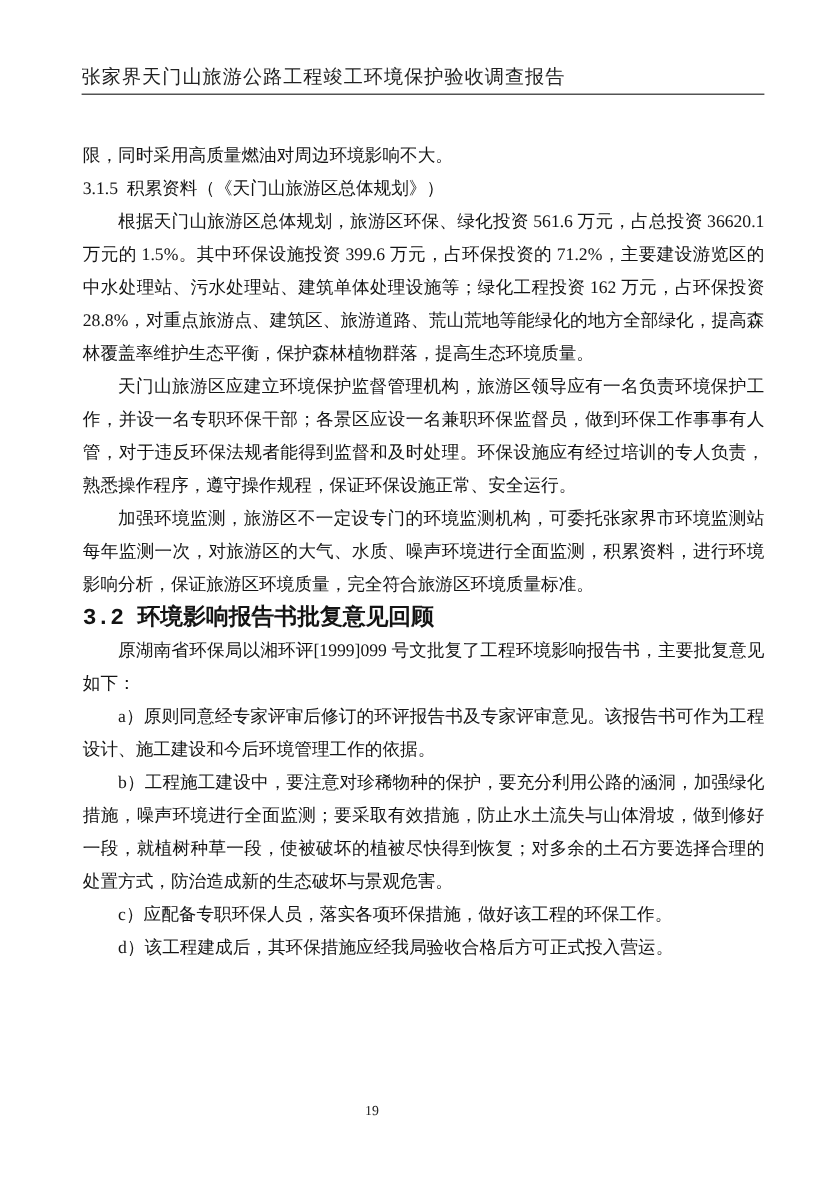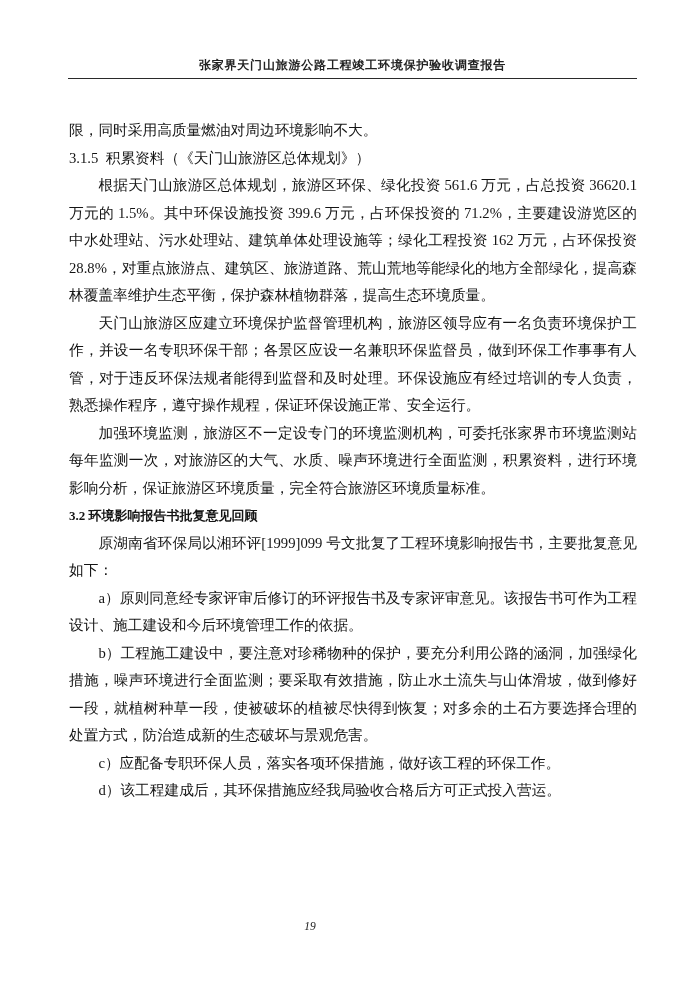--- a/index.html
+++ b/index.html
@@ -10,26 +10,25 @@
     background: #ffffff;
     font-family: "Liberation Serif", "DejaVu Serif", serif;
     color: #1a1a1a;
     overflow: hidden;
   }
   .header {
     position: absolute;
     top: 57px;
     left: 68px;
     right: 63px;
-    text-align: center;
-    font-size: 12px;
+    text-align: left;
+    font-size: 16px;
     letter-spacing: 0.8px;
     color: #222;
     line-height: 16px;
-    font-weight: bold;
   }
   .header-rule {
     position: absolute;
     top: 78px;
     left: 68px;
     right: 63px;
     border-top: 1.5px solid #2a2a2a;
   }
   .doc-body {
     position: absolute;
@@ -39,33 +38,32 @@
     font-size: 14.7px;
     line-height: 27.5px;
     text-align: justify;
     color: #141414;
   }
   .doc-body p { margin: 0; text-indent: 2em; }
   .doc-body p.noindent { text-indent: 0; margin-top: 30px; }
   .doc-body p.sub-heading { text-indent: 0; white-space: pre-wrap; }
   .doc-body p.bold-heading {
     text-indent: 0;
-    font-family: Liberation Serif, serif;
+    font-family: Liberation Mono, monospace;
     font-weight: 700;
-    font-size: 13px;
+    font-size: 19px;
   }
   .footer {
     position: absolute;
     top: 920px;
     left: 0;
     width: 620px;
     text-align: center;
     font-size: 11.5px;
     color: #222;
-    font-style: italic;
   }
 </style>
 </head>
 <body>
 
 <div class="page">
 
   <div class="header">
     <span>张家界天门山旅游公路工程竣工环境保护验收调查报告</span>
   </div>

